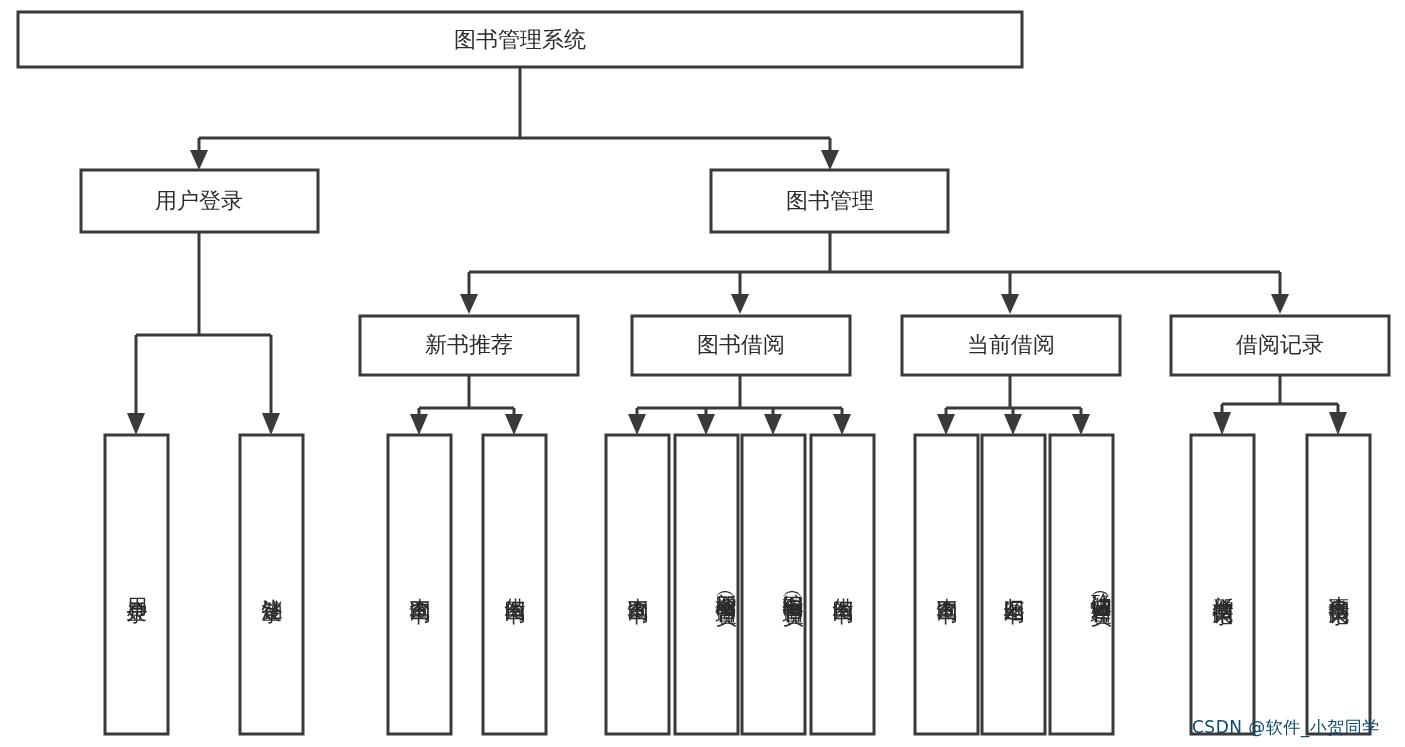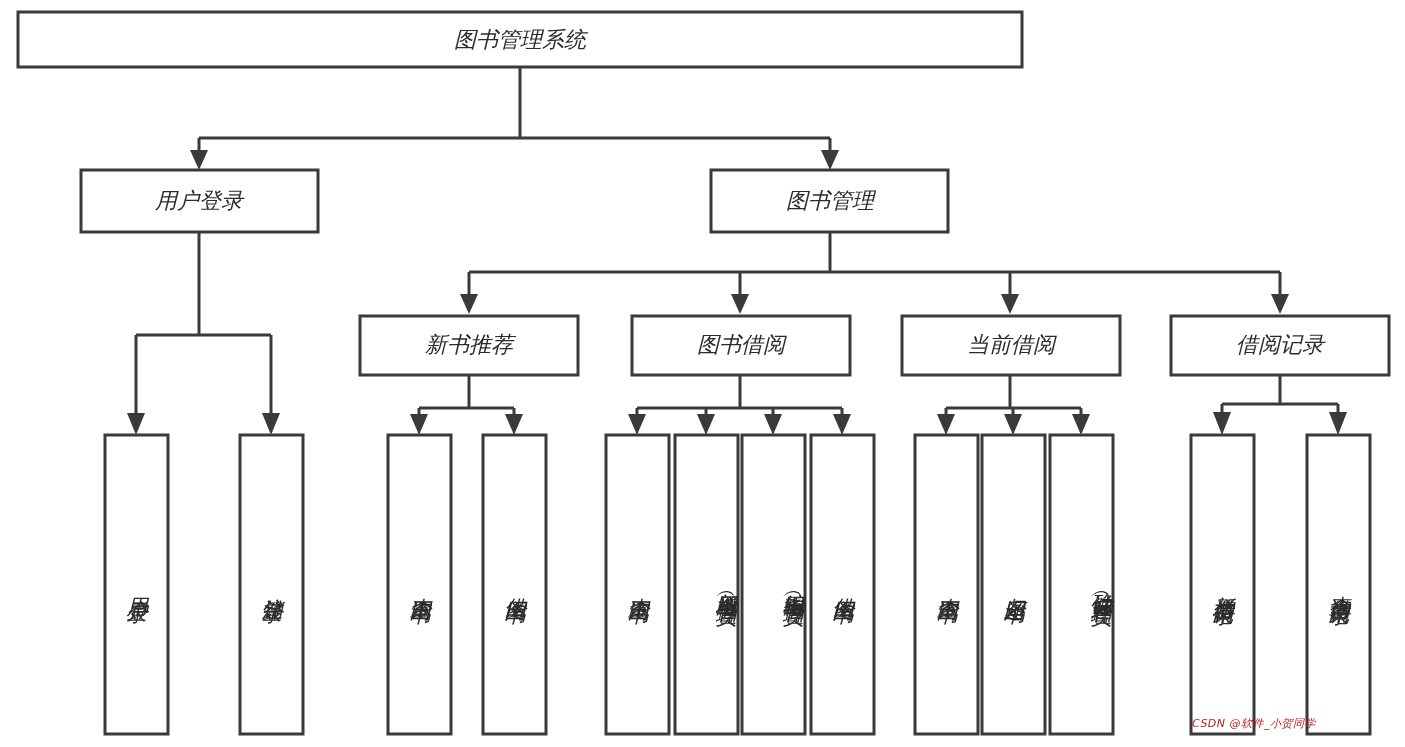--- a/index.html
+++ b/index.html
@@ -2,21 +2,21 @@
 <html><head>
 <meta charset="utf-8">
 <title>图书管理系统 功能结构图</title>
 <style>
   html,body{margin:0;padding:0;background:#ffffff;}
   body{
     width:1405px;height:747px;overflow:hidden;
     font-family:"DejaVu Sans","Liberation Sans",sans-serif;
     color:#1f1f1f;
   }
-  #diagram-root{position:relative;width:1405px;height:747px;background:#ffffff;font-style:italic;}
+  #diagram-root{position:relative;width:1405px;height:747px;background:#ffffff;}
   svg#tree{position:absolute;left:0;top:0;width:1405px;height:747px;display:block;}
   .node-box{fill:#ffffff;stroke:#3a3a3a;stroke-width:3;}
   .connector{stroke:#3a3a3a;stroke-width:3;fill:none;stroke-linecap:butt;}
   .arrow-head{fill:#3a3a3a;stroke:none;}
   .node-label{
     font-family:"DejaVu Sans","Liberation Sans",sans-serif;
     font-size:22px;fill:#2b2b2b;
     dominant-baseline:middle;text-anchor:middle;
     white-space:pre;
   }
@@ -26,22 +26,22 @@
     writing-mode:vertical-rl;
     text-orientation:upright;
     font-size:21px;line-height:1.18;
     letter-spacing:2px;
     color:#2b2b2b;
     pointer-events:none;
     text-align:center;
   }
   .watermark{
     position:absolute;
-    font-size:11px;
-    color:#b91c1c;
+    font-size:17px;
+    color:#0c4a6e;
     letter-spacing:0.5px;
     white-space:nowrap;
     user-select:none;
   }
 </style>
 </head>
 <body>
 
 <div id="diagram-root">
 

